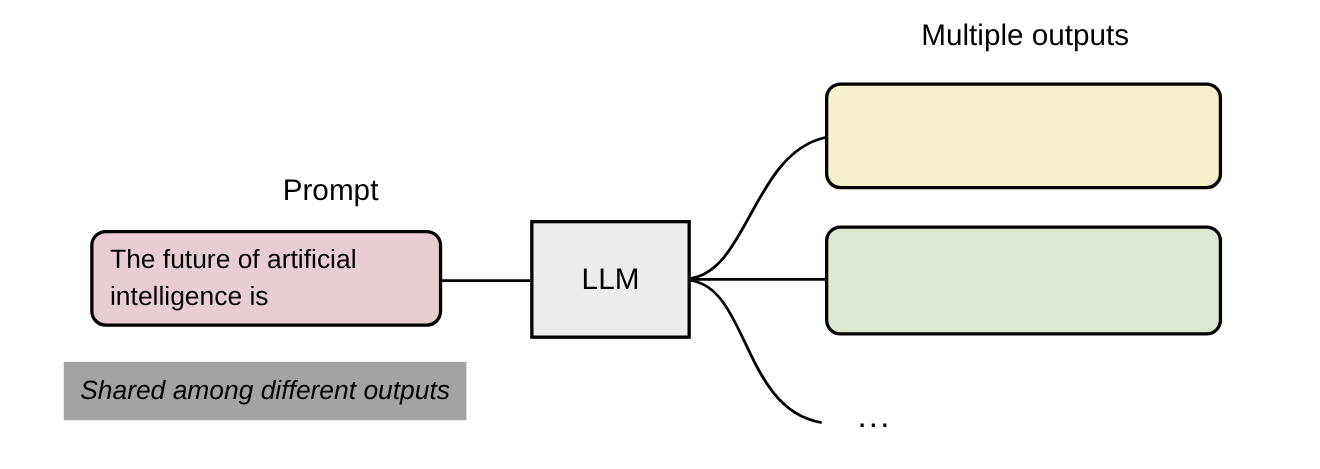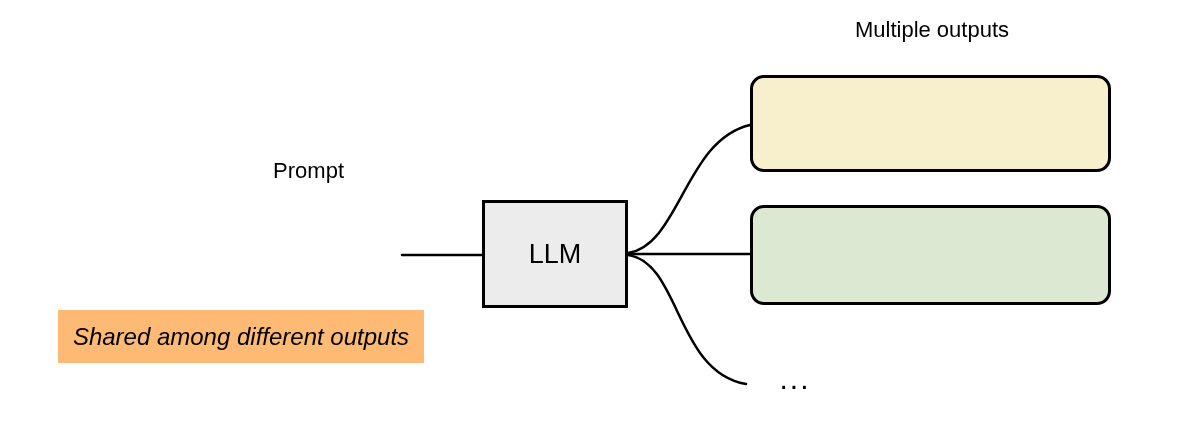--- a/index.html
+++ b/index.html
@@ -11,21 +11,21 @@
   .canvas {
     position: relative;
     width: 1200px;
     height: 426px;
     background: #ffffff;
     overflow: hidden;
   }
   .canvas > * { position: absolute; }
 
   .shape-title {
-    font-size: 22px;
+    font-size: 27px;
     font-weight: 400;
     text-align: center;
     white-space: nowrap;
     color: #000000;
   }
 
   .box {
     border: 3px solid #000000;
   }
   .rounded { border-radius: 14px; }
@@ -90,22 +90,25 @@
 
   <svg class="connectors" viewBox="0 0 1200 426" xmlns="http://www.w3.org/2000/svg">
     <line x1="402" y1="255" x2="482" y2="255"></line>
     <path d="M 628 253 C 680 245, 685 140, 750 125"></path>
     <path d="M 628 254 L 750 254"></path>
     <path d="M 628 255 C 680 262, 676 372, 746 384"></path>
   </svg>
 
   <div class="shape-title title-prompt">Prompt</div>
 
+  <div class="box rounded prompt-box" style="background-color: rgb(232, 205, 210);">
+    <span>The future of artificial intelligence is</span>
+  </div>
 
-  <div class="note-box" style="background-color: #fdba74;">
+  <div class="note-box" style="background-color: #a3a3a3; margin-top: 19px;">
     <span>Shared among different outputs</span>
   </div>
 
   <div class="box llm-box" style="background-color: rgb(236, 236, 236);">
     <span>LLM</span>
   </div>
 
   <div class="shape-title title-outputs">Multiple outputs</div>
 
   <div class="box rounded output-box-1" style="background-color: rgb(248, 240, 204);"></div>

